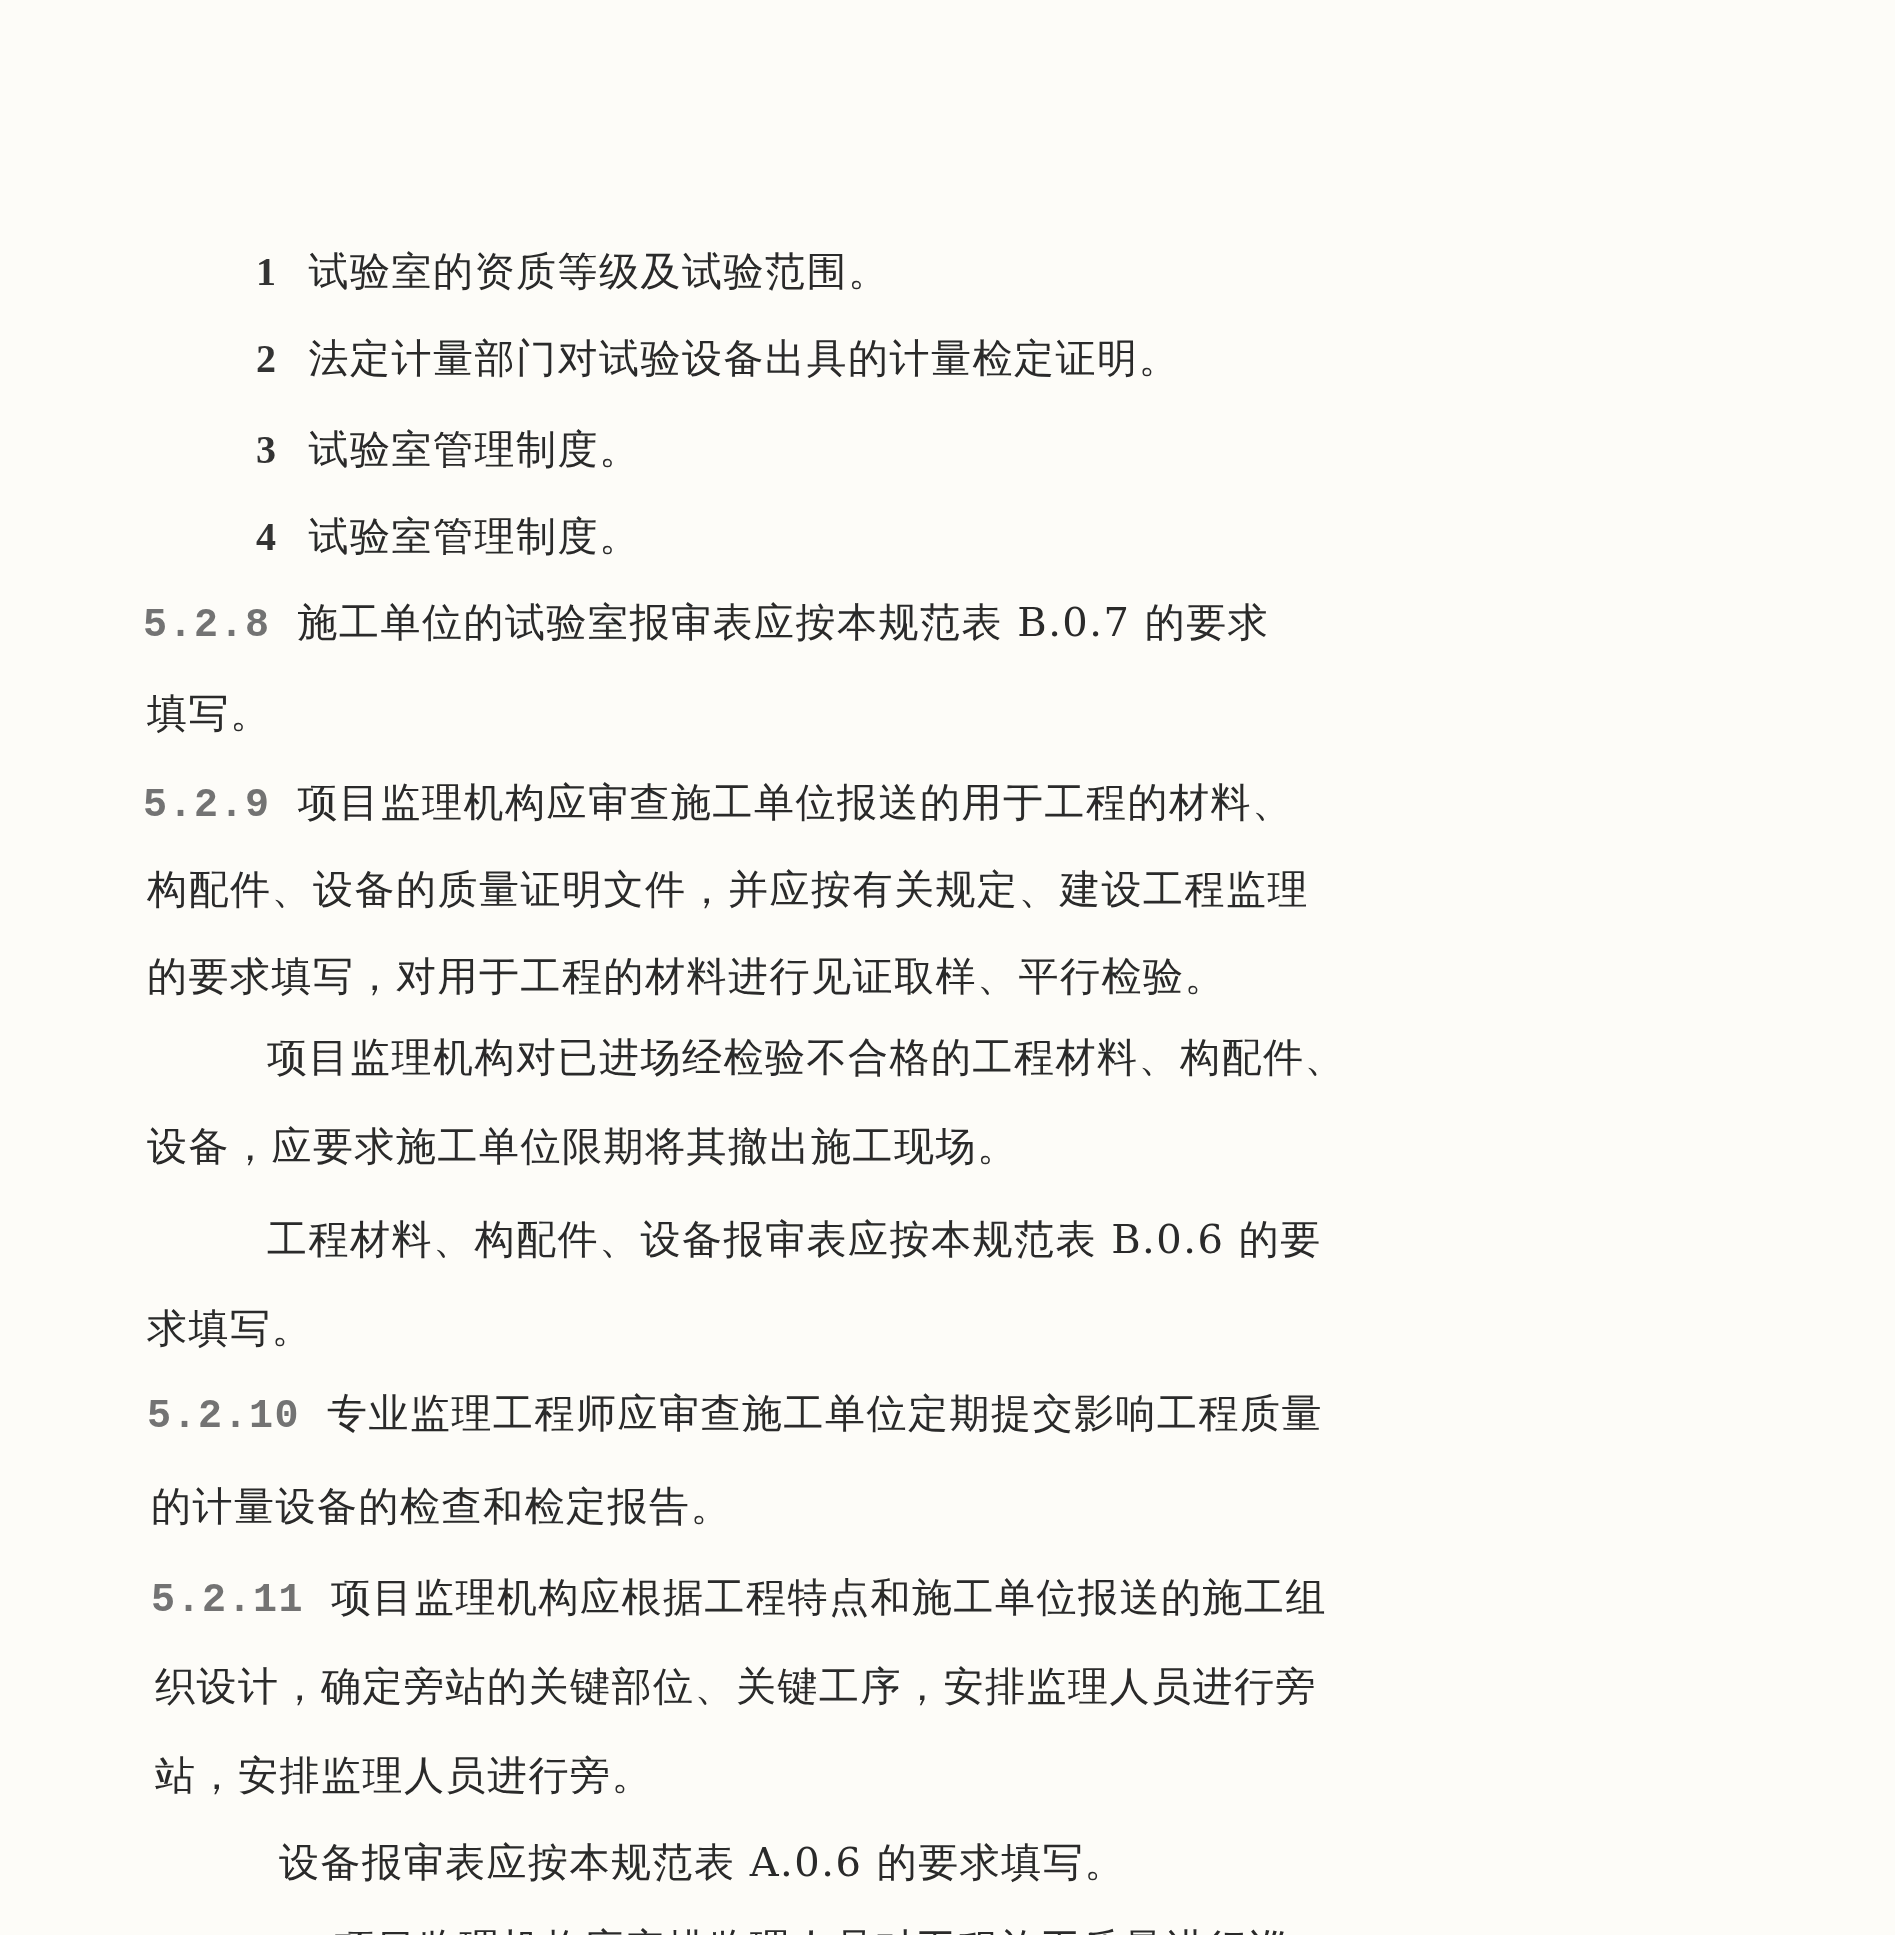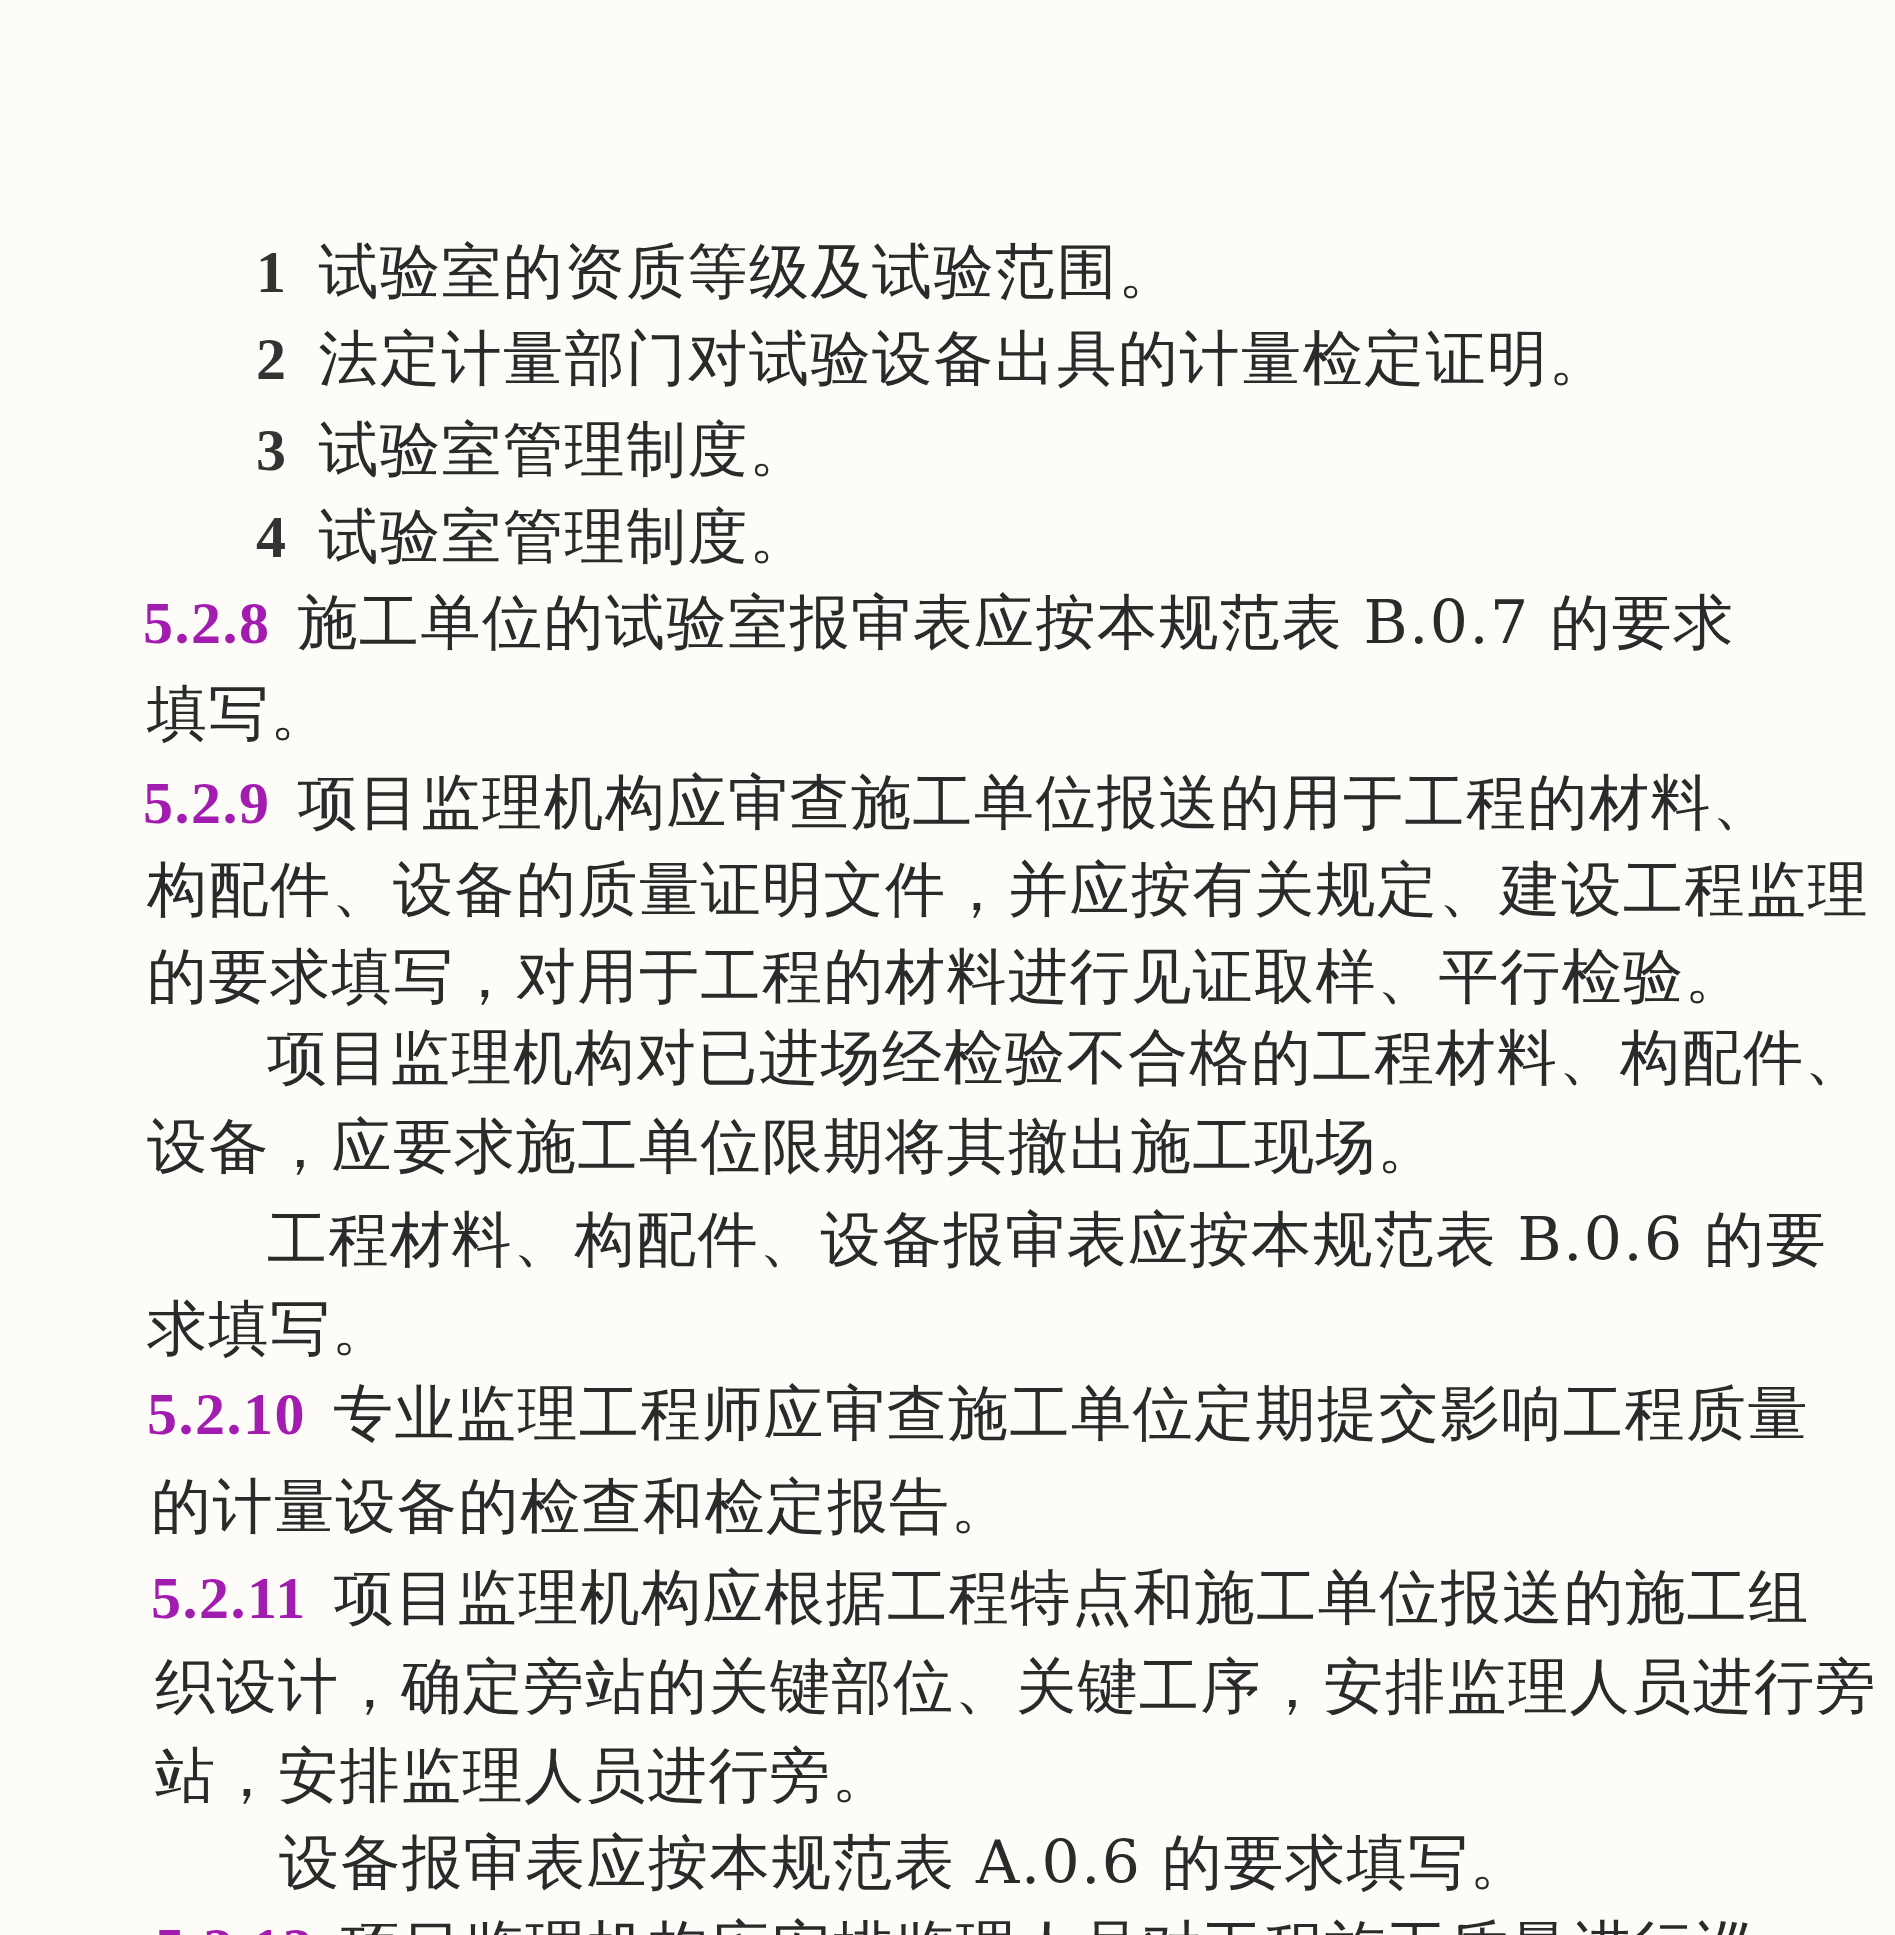--- a/index.html
+++ b/index.html
@@ -4,24 +4,24 @@
 <style>
   html, body { margin:0; padding:0; }
   body {
     width:1896px; height:2978px; position:relative; overflow:hidden;
     background:#fdfcf8;
     font-family:"DejaVu Serif","Liberation Serif",serif;
     color:#2a2a2a;
   }
   .line {
     position:absolute; left:0; white-space:nowrap;
-    font-size:60px; line-height:70px; letter-spacing:1.5px;
+    font-size:40px; line-height:70px; letter-spacing:1.5px;
   }
   .num { font-family:"Liberation Serif",serif; font-weight:bold; color:#333; }
-  .sec { font-family:Liberation Serif, serif; font-weight:bold; color:#a21caf; margin-right:27px; }
+  .sec { font-family:Liberation Mono, monospace; font-weight:bold; color:#737373; margin-right:27px; }
   .item-num { margin-right:31px; }
 </style>
 </head>
 <body>
 
 <div class="line" style="left:256px;top:236px"><span class="num item-num">1</span><span>试验室的资质等级及试验范围。</span></div>
 <div class="line" style="left:256px;top:323px"><span class="num item-num">2</span><span>法定计量部门对试验设备出具的计量检定证明。</span></div>
 <div class="line" style="left:256px;top:414px"><span class="num item-num">3</span><span>试验室管理制度。</span></div>
 <div class="line" style="left:256px;top:501px"><span class="num item-num">4</span><span>试验室管理制度。</span></div>
 

